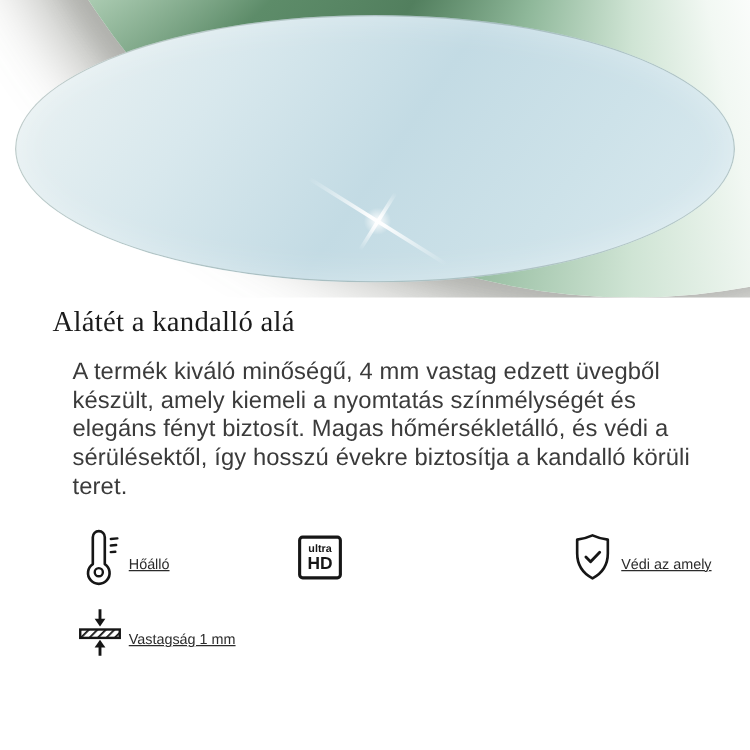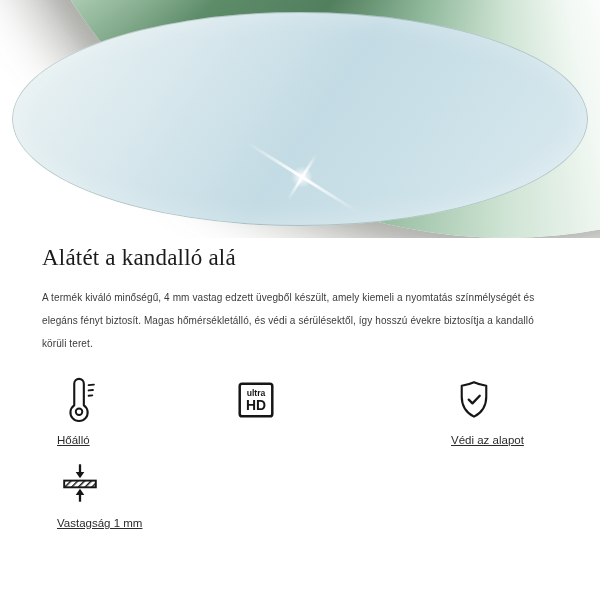--- a/index.html
+++ b/index.html
@@ -75,28 +75,28 @@
     position:absolute;left:0;top:0;width:22px;height:22px;transform:translate(-50%,-50%);
     border-radius:50%;background:radial-gradient(circle,rgba(255,255,255,.95) 0%,rgba(255,255,255,0) 70%);
   }
   
   .content{padding:0 42px;}
   .title{
     margin:4px 0 0;font-family:"Liberation Serif","DejaVu Serif",serif;
     font-weight:400;font-size:23px;line-height:31px;color:#1b1b1b;letter-spacing:.2px;
   }
   .desc{
-    margin:13px 0 0;width:502px;font-size:10px;line-height:23px;color:#3b3b3b;letter-spacing:.1px;
+    margin:13px 16px 0;width:502px;font-size:19px;line-height:23px;color:#3b3b3b;letter-spacing:.1px;
   }
   
   .features{
     margin-top:22px;padding-left:15px;display:grid;
     grid-template-columns:176px 218px 176px;row-gap:14px;
   }
-  .feature{display:flex;flex-direction:column;align-items:flex-start;}
+  .feature{display:flex;flex-direction:row;align-items:center;}
   .feature svg{width:46px;height:46px;display:block;}
   .feature .label{margin-top:11px;font-size:11.5px;color:#2b2b2b;text-align:center;text-decoration:underline;}
 </style>
 </head>
 <body>
 
 <div class="page">
 
   <div class="hero">
     <div class="glass-outer"></div>
@@ -131,21 +131,21 @@
           <text x="24" y="19.5" text-anchor="middle" font-family="Liberation Sans, sans-serif" font-size="9" font-weight="600" fill="#161616">ultra</text>
           <text x="24" y="34" text-anchor="middle" font-family="Liberation Sans, sans-serif" font-size="14.5" font-weight="700" fill="#161616">HD</text>
         </svg>
       </div>
 
       <div class="feature">
         <svg viewBox="0 0 48 48" fill="none">
           <path d="M24 5.5 C28 7.3 32.8 8.6 36.8 9.1 V20.5 C36.8 30.5 31.3 37.6 24 41.4 C16.7 37.6 11.2 30.5 11.2 20.5 V9.1 C15.2 8.6 20 7.3 24 5.5 Z" stroke="#161616" stroke-width="2.2" stroke-linejoin="round"></path>
           <path d="M18.5 23.6 L22.4 27.5 L30 19.6" stroke="#161616" stroke-width="2.4" stroke-linecap="round" stroke-linejoin="round"></path>
         </svg>
-        <span class="label">Védi az alapot</span>
+        <span class="label">Védi az amely</span>
       </div>
 
 
 
       <div class="feature">
         <svg viewBox="0 0 48 48" fill="none">
           <defs>
             <pattern id="hatch" width="5" height="5" patternUnits="userSpaceOnUse" patternTransform="rotate(45)">
               <rect width="5" height="5" fill="#ffffff"></rect>
               <line x1="0" y1="0" x2="0" y2="5" stroke="#161616" stroke-width="3"></line>

